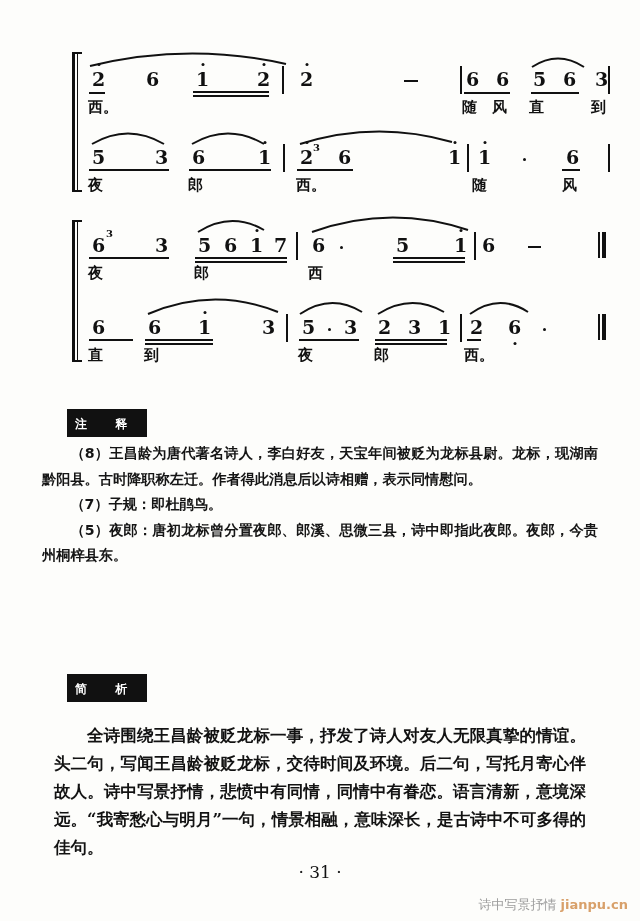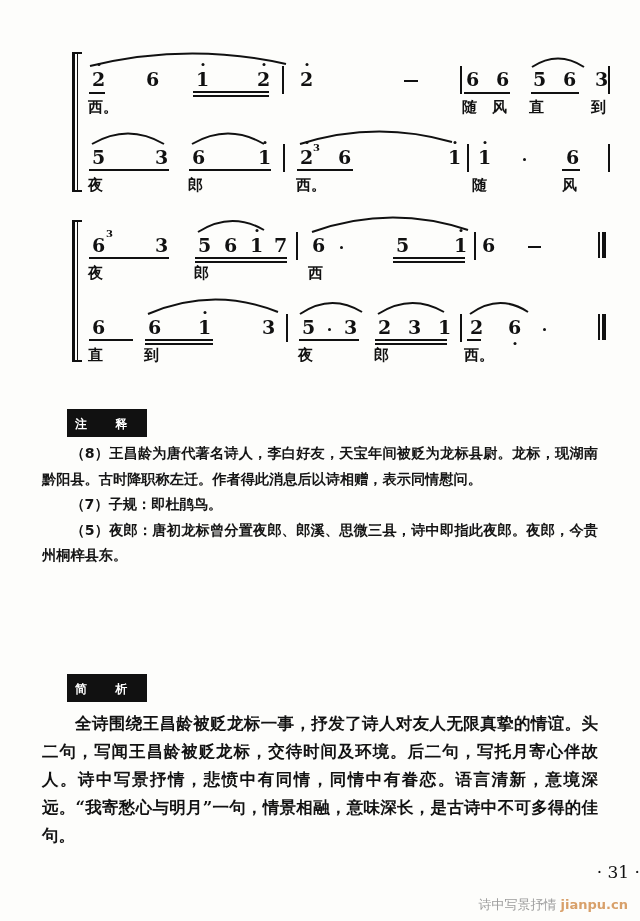--- a/index.html
+++ b/index.html
@@ -97,26 +97,26 @@
     position:absolute;
     width:556px;
     left:42px;
     font-family:"DejaVu Serif","Liberation Serif",serif;
     font-weight:bold;
     font-size:16.5px;
     line-height:28px;
     color:#121212;
     text-align:justify;
   }
-  .analysis p{margin:0;text-indent:2em;}
+  .analysis p{margin:12px;text-indent:2em;}
 
   .pagenum{
     position:absolute;
     left:0;width:640px;
-    text-align:right;
+    text-align:center;
     font-family:"DejaVu Serif","Liberation Serif",serif;
     font-size:17px;
     color:#111;
   }
   .watermark{
     position:absolute;
     right:12px;
     font-size:13px;
     color:#b9b0a6;
     font-family:"DejaVu Sans","Liberation Sans",sans-serif;

